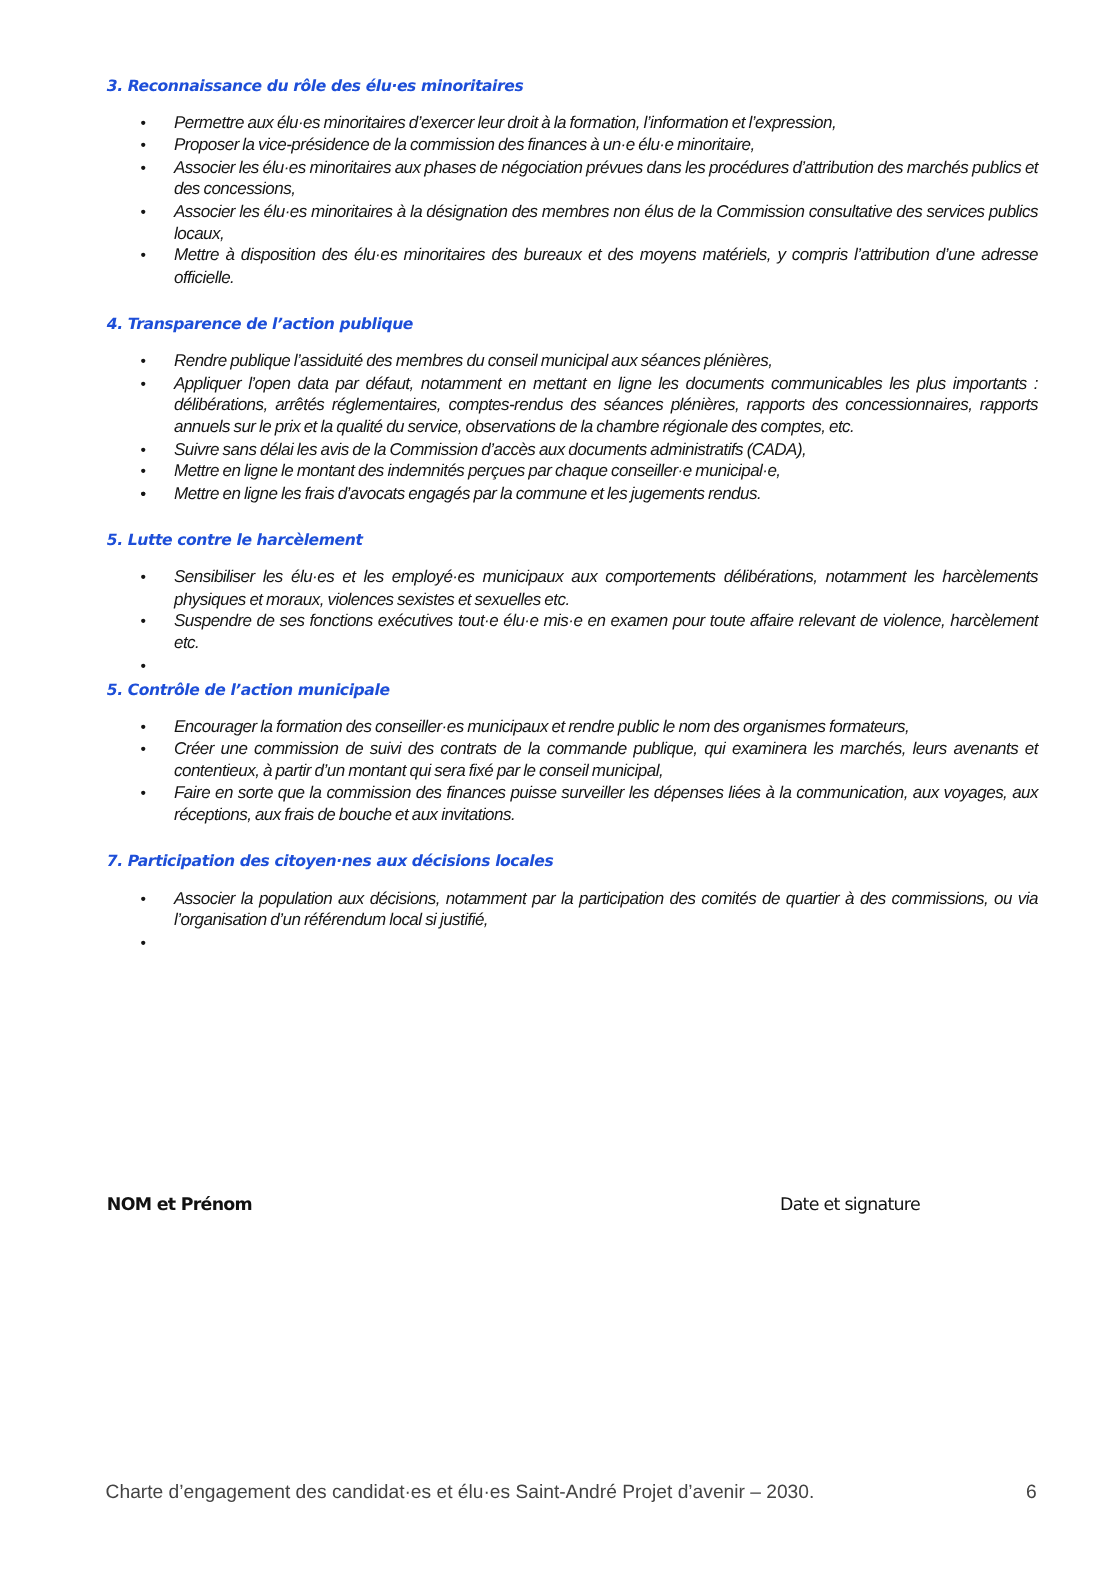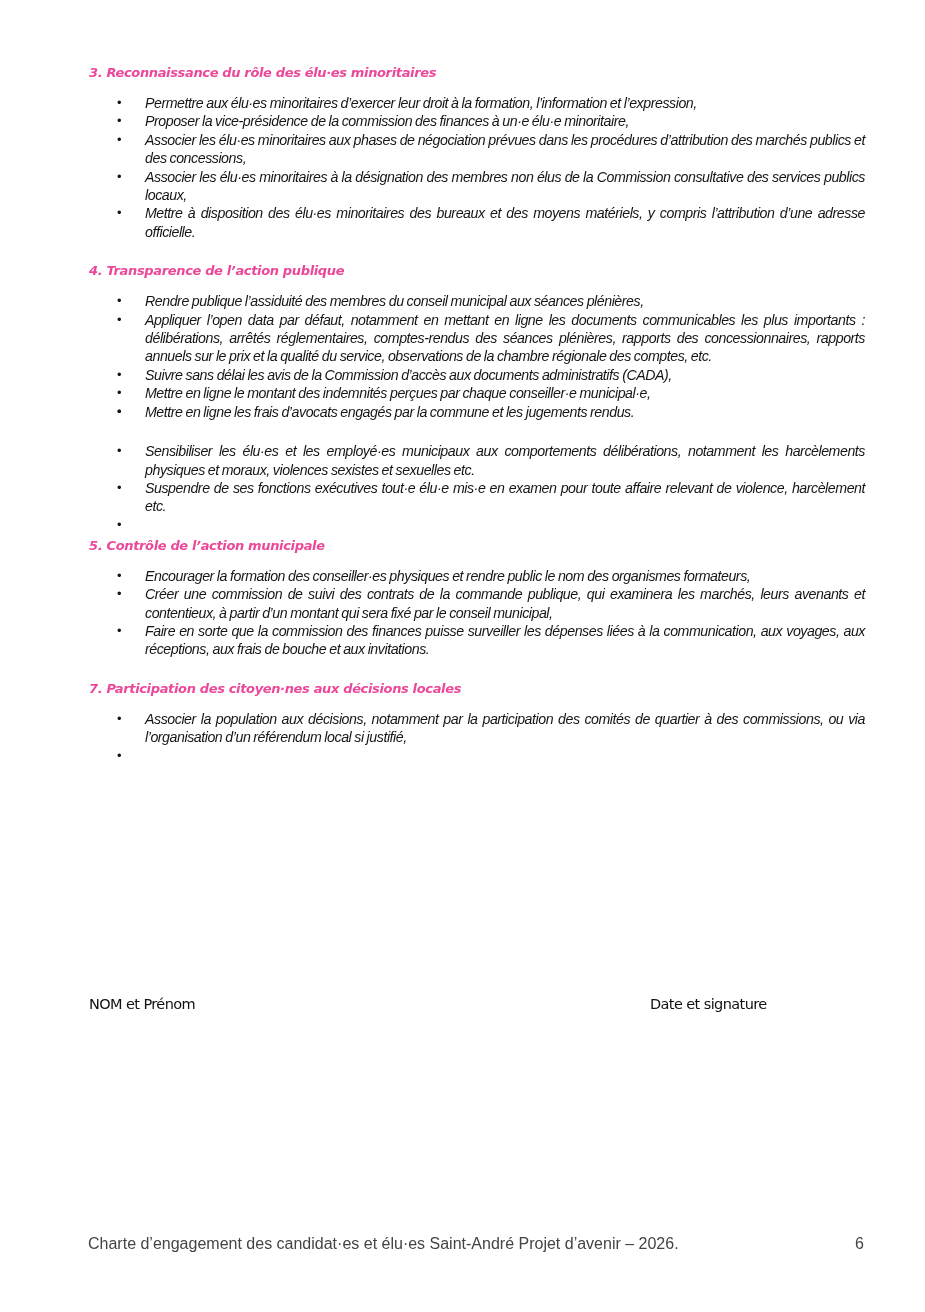--- a/index.html
+++ b/index.html
@@ -23,21 +23,21 @@
     }
     .section { margin: 0 0 21px 0; }
     .section-title {
       font-family: "DejaVu Sans", sans-serif;
       font-style: italic;
       font-weight: bold;
       font-size: 13px;
       letter-spacing: -0.35px;
       margin: 0 0 12px 0;
       line-height: 18px;
-      color: #ec4899;
+      color: #1d4ed8;
     }
     ul.items {
       list-style: none;
       margin: 0;
       padding: 0 0 0 56px;
     }
     ul.items li {
       position: relative;
       font-family: "Liberation Sans", sans-serif;
       font-style: italic;
@@ -58,21 +58,21 @@
     .sig-row {
       position: absolute;
       top: 996px;
       left: 89px;
       width: 700px;
       font-family: "DejaVu Sans", sans-serif;
       font-size: 14.5px;
       letter-spacing: -0.6px;
       color: #111111;
     }
-    .sig-left { position: absolute; left: 0; top: 0; }
+    .sig-left { position: absolute; left: 0; top: 0; font-weight: bold; }
     .sig-right { position: absolute; left: 561px; top: 0; }
     .footer {
       position: absolute;
       top: 1235px;
       left: 88px;
       width: 776px;
       font-family: "Liberation Sans", sans-serif;
       font-size: 16px;
       color: #444444;
     }
@@ -102,31 +102,32 @@
         <li><span class="bullet">•</span><span>Rendre publique l’assiduité des membres du conseil municipal aux séances plénières,</span></li>
         <li><span class="bullet">•</span><span>Appliquer l’open data par défaut, notamment en mettant en ligne les documents communicables les plus importants : délibérations, arrêtés réglementaires, comptes-rendus des séances plénières, rapports des concessionnaires, rapports annuels sur le prix et la qualité du service, observations de la chambre régionale des comptes, etc.</span></li>
         <li><span class="bullet">•</span><span>Suivre sans délai les avis de la Commission d’accès aux documents administratifs (CADA),</span></li>
         <li><span class="bullet">•</span><span>Mettre en ligne le montant des indemnités perçues par chaque conseiller·e municipal·e,</span></li>
         <li><span class="bullet">•</span></li>
         <li><span class="bullet">•</span><span>Mettre en ligne les frais d’avocats engagés par la commune et les jugements rendus.</span></li>
       </ul>
     </div>
 
     <div class="section">
+      <h2 class="section-title">5. Lutte contre le harcèlement</h2>
       <ul class="items">
         <li><span class="bullet">•</span><span>Sensibiliser les élu·es et les employé·es municipaux aux comportements délibérations, notamment les harcèlements physiques et moraux, violences sexistes et sexuelles etc.</span></li>
         <li><span class="bullet">•</span><span>Suspendre de ses fonctions exécutives tout·e élu·e mis·e en examen pour toute affaire relevant de violence, harcèlement etc.</span></li>
         <li><span class="bullet">•</span></li>
       </ul>
     </div>
 
     <div class="section">
       <h2 class="section-title">5. Contrôle de l’action municipale</h2>
       <ul class="items">
-        <li><span class="bullet">•</span><span>Encourager la formation des conseiller·es physiques et rendre public le nom des organismes formateurs,</span></li>
+        <li><span class="bullet">•</span><span>Encourager la formation des conseiller·es municipaux et rendre public le nom des organismes formateurs,</span></li>
         <li><span class="bullet">•</span><span>Créer une commission de suivi des contrats de la commande publique, qui examinera les marchés, leurs avenants et contentieux, à partir d’un montant qui sera fixé par le conseil municipal,</span></li>
         <li><span class="bullet">•</span><span>Faire en sorte que la commission des finances puisse surveiller les dépenses liées à la communication, aux voyages, aux réceptions, aux frais de bouche et aux invitations.</span></li>
       </ul>
     </div>
 
     <div class="section">
       <h2 class="section-title">7. Participation des citoyen·nes aux décisions locales</h2>
       <ul class="items">
         <li><span class="bullet">•</span><span>Associer la population aux décisions, notamment par la participation des comités de quartier à des commissions, ou via l’organisation d’un référendum local si justifié,</span></li>
         <li><span class="bullet">•</span></li>
@@ -134,16 +135,16 @@
     </div>
 
   </div>
 
   <div class="sig-row">
     <span class="sig-left">NOM et Prénom</span>
     <span class="sig-right">Date et signature</span>
   </div>
 
   <div class="footer">
-    <span class="footer-text">Charte d’engagement des candidat·es et élu·es Saint-André Projet d’avenir – 2026.</span>
+    <span class="footer-text">Charte d’engagement des candidat·es et élu·es Saint-André Projet d’avenir – 2030.</span>
     <span class="footer-page">6</span>
   </div>
 </div>
 
 </body></html>

